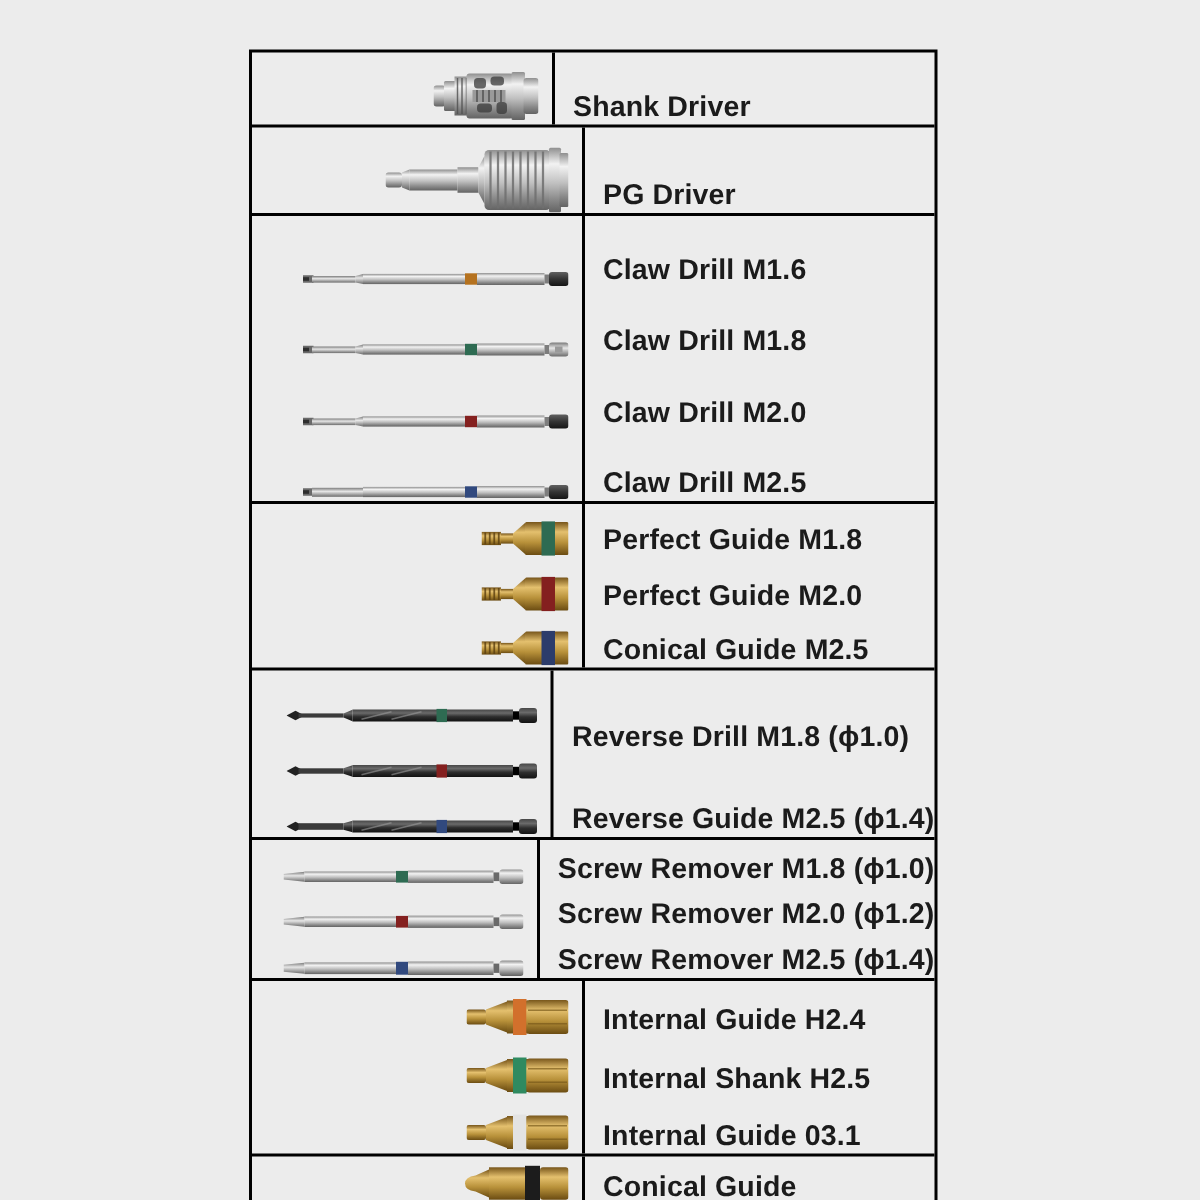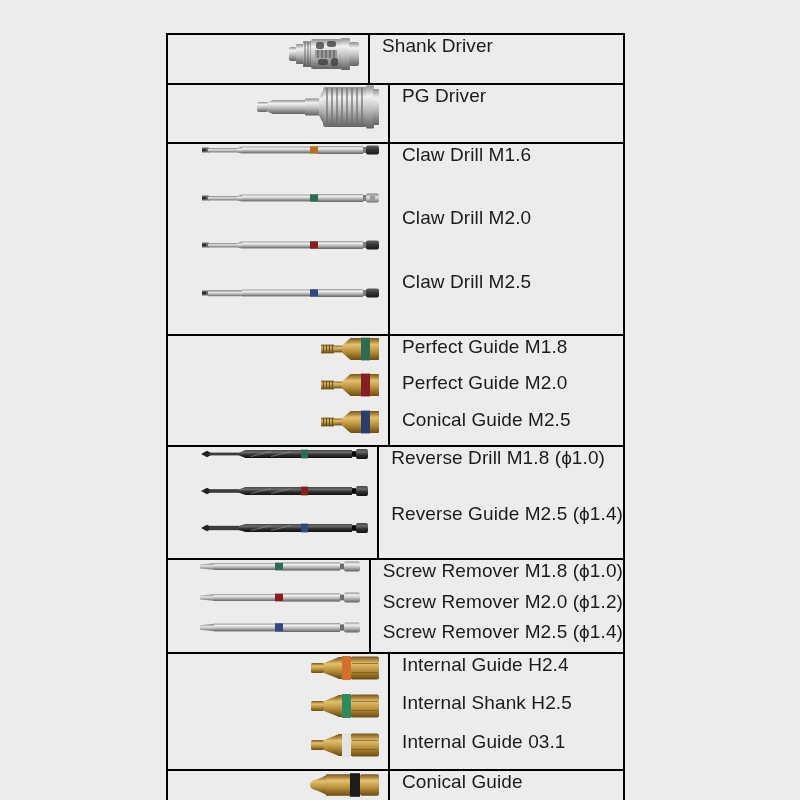--- a/index.html
+++ b/index.html
@@ -43,21 +43,22 @@
   .cell-img {
     width: 202px;
     border-right: 2px solid #000;
   }
   .cell-label {
     flex: 1;
   }
   .slot {
     flex: 1;
     display: flex;
-    align-items: flex-start;
+    align-items: flex-end;
+    font-weight: bold;
   }
   .cell-img .slot {
     justify-content: flex-end;
     padding-right: 9px;
   }
   .cell-label .slot {
     padding-left: 12px;
   }
   .label {
     font-size: 19px;
@@ -233,20 +234,23 @@
             <rect x="161" y="3" width="4" height="6" fill="#7d7d7d"></rect>
             <rect x="164" y="1.4" width="13" height="9.2" rx="2" fill="url(#gDarkCap)"></rect>
           </svg>
         </div>
       </div>
       <div class="cell cell-label">
         <div class="slot">
           <span class="label">Claw Drill M1.6</span>
         </div>
         <div class="slot">
+          <span class="label">Claw Drill M1.8</span>
+        </div>
+        <div class="slot">
           <span class="label">Claw Drill M2.0</span>
         </div>
         <div class="slot">
           <span class="label">Claw Drill M2.5</span>
         </div>
       </div>
     </div>
 
     <div class="trow" style="height:111px">
       <div class="cell cell-img">

